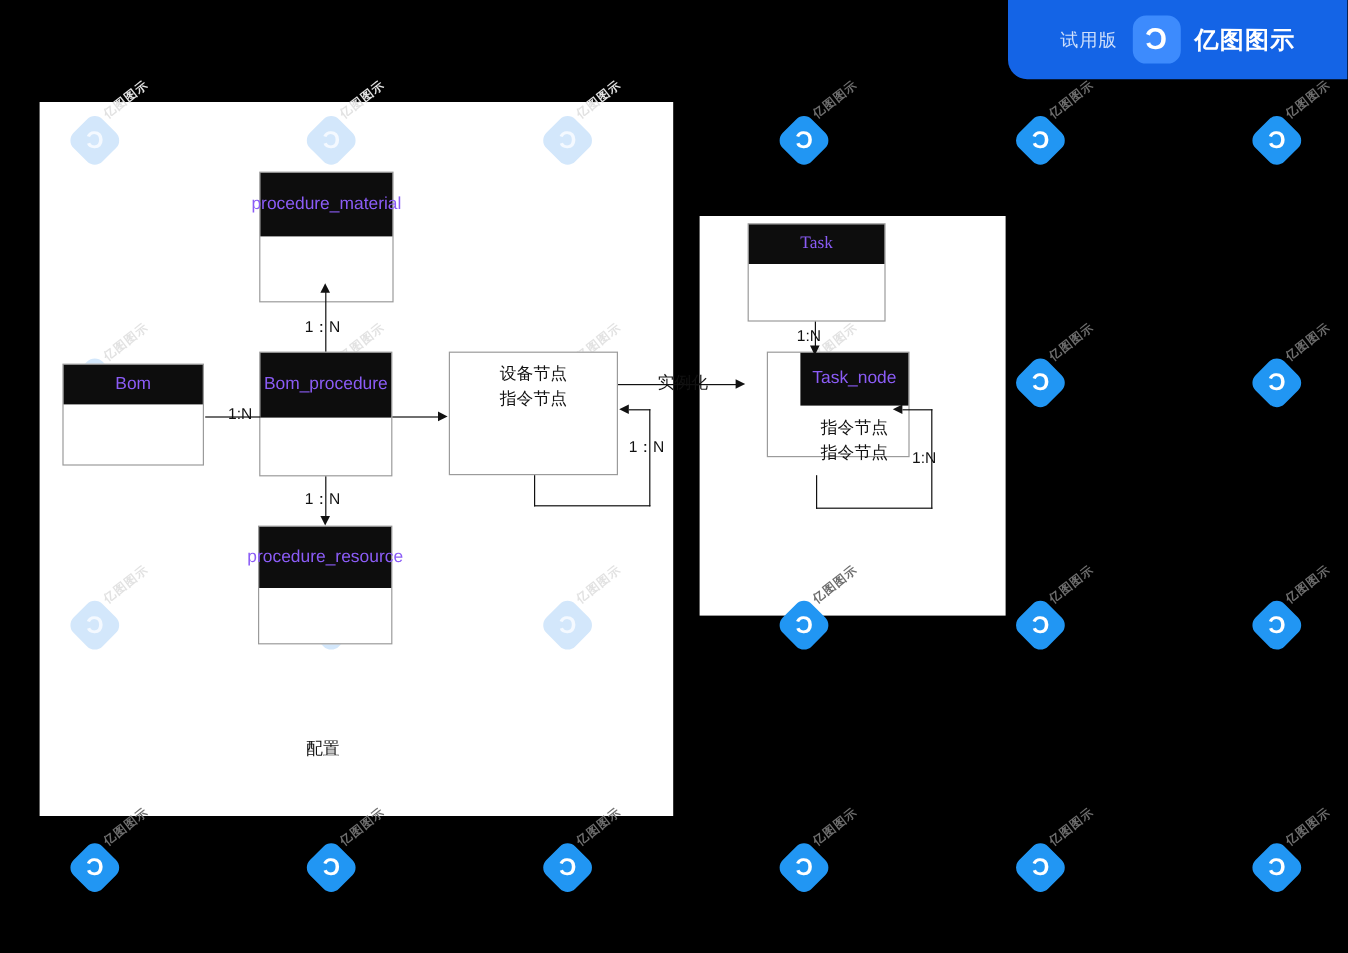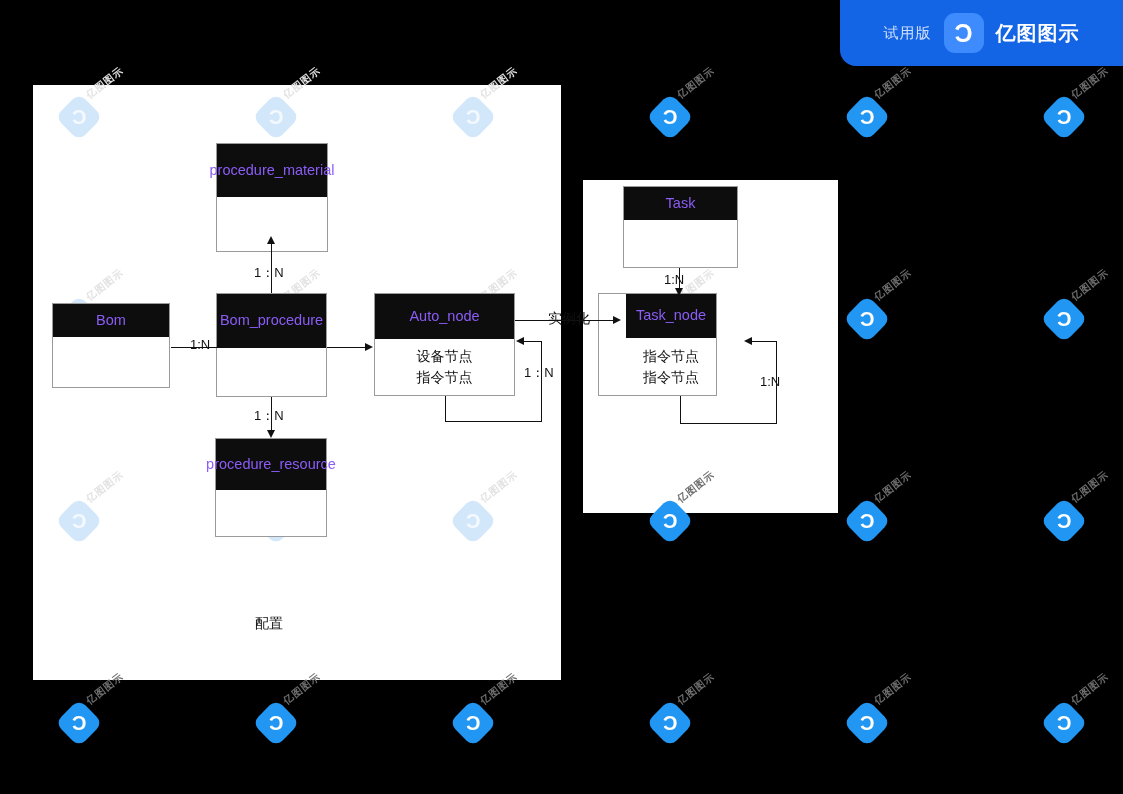--- a/index.html
+++ b/index.html
@@ -112,38 +112,37 @@
     <div class="hdr" style="height:54px;">Bom_procedure</div>
     <div class="bdy" style="height:48px;"></div>
   </div>
 
   <div class="ent" id="ent-bom" style="left:52px;top:303px;width:118px;height:85px;">
     <div class="hdr" style="height:33px;">Bom</div>
     <div class="bdy" style="height:50px;"></div>
   </div>
 
   <div class="ent" id="ent-auto-node" style="left:374px;top:293px;width:141px;height:103px;">
-    <div class="hdr" style="height:45px;">Auto_node</div>
     <div class="bdy" style="height:56px;">
       <div>设备节点</div>
       <div>指令节点</div>
     </div>
   </div>
 
   <div class="ent" id="ent-procedure-resource" style="left:215px;top:438px;width:112px;height:99px;">
     <div class="hdr" style="height:51px;">procedure_resource</div>
     <div class="bdy" style="height:46px;"></div>
   </div>
 
   <div class="ent" id="ent-task" style="left:623px;top:186px;width:115px;height:82px;">
-    <div class="hdr" style="height:33px;">Task</div>
+    <div class="hdr" style="height:33px;font-family:Liberation Serif, serif;">Task</div>
     <div class="bdy" style="height:47px;"></div>
   </div>
 
-  <div class="ent" id="ent-task-node" style="left:598px;top:293px;width:119px;height:103px;padding-left:27px;">
+  <div class="ent" id="ent-task-node" style="left:639px;top:293px;width:119px;height:88px;padding-left:27px;">
     <div class="hdr" style="height:44px;">Task_node</div>
     <div class="bdy" style="height:57px;">
       <div>指令节点</div>
       <div>指令节点</div>
     </div>
   </div>
 
   <div class="note" style="left:255px;top:615px;z-index:14;">配置</div>
 
   <div class="wm-layer" id="wm-layer">

